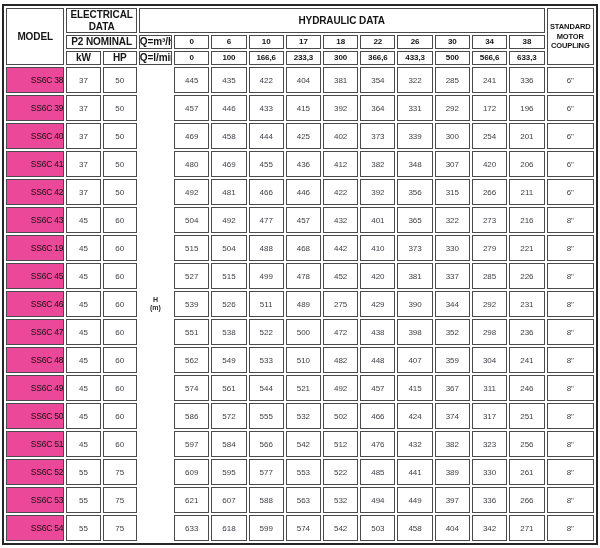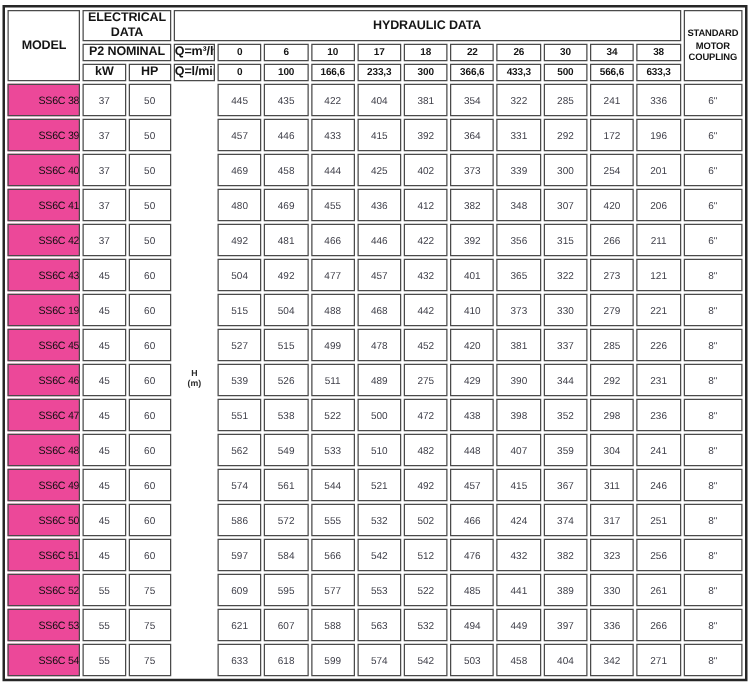--- a/index.html
+++ b/index.html
@@ -208,21 +208,21 @@
           <td>60</td>
           <td>504</td>
           <td>492</td>
           <td>477</td>
           <td>457</td>
           <td>432</td>
           <td>401</td>
           <td>365</td>
           <td>322</td>
           <td>273</td>
-          <td>121</td>
+          <td>216</td>
           <td>8"</td>
         </tr>
         <tr>
           <td class="model">SS6C 19</td>
           <td>45</td>
           <td>60</td>
           <td>515</td>
           <td>504</td>
           <td>488</td>
           <td>468</td>

